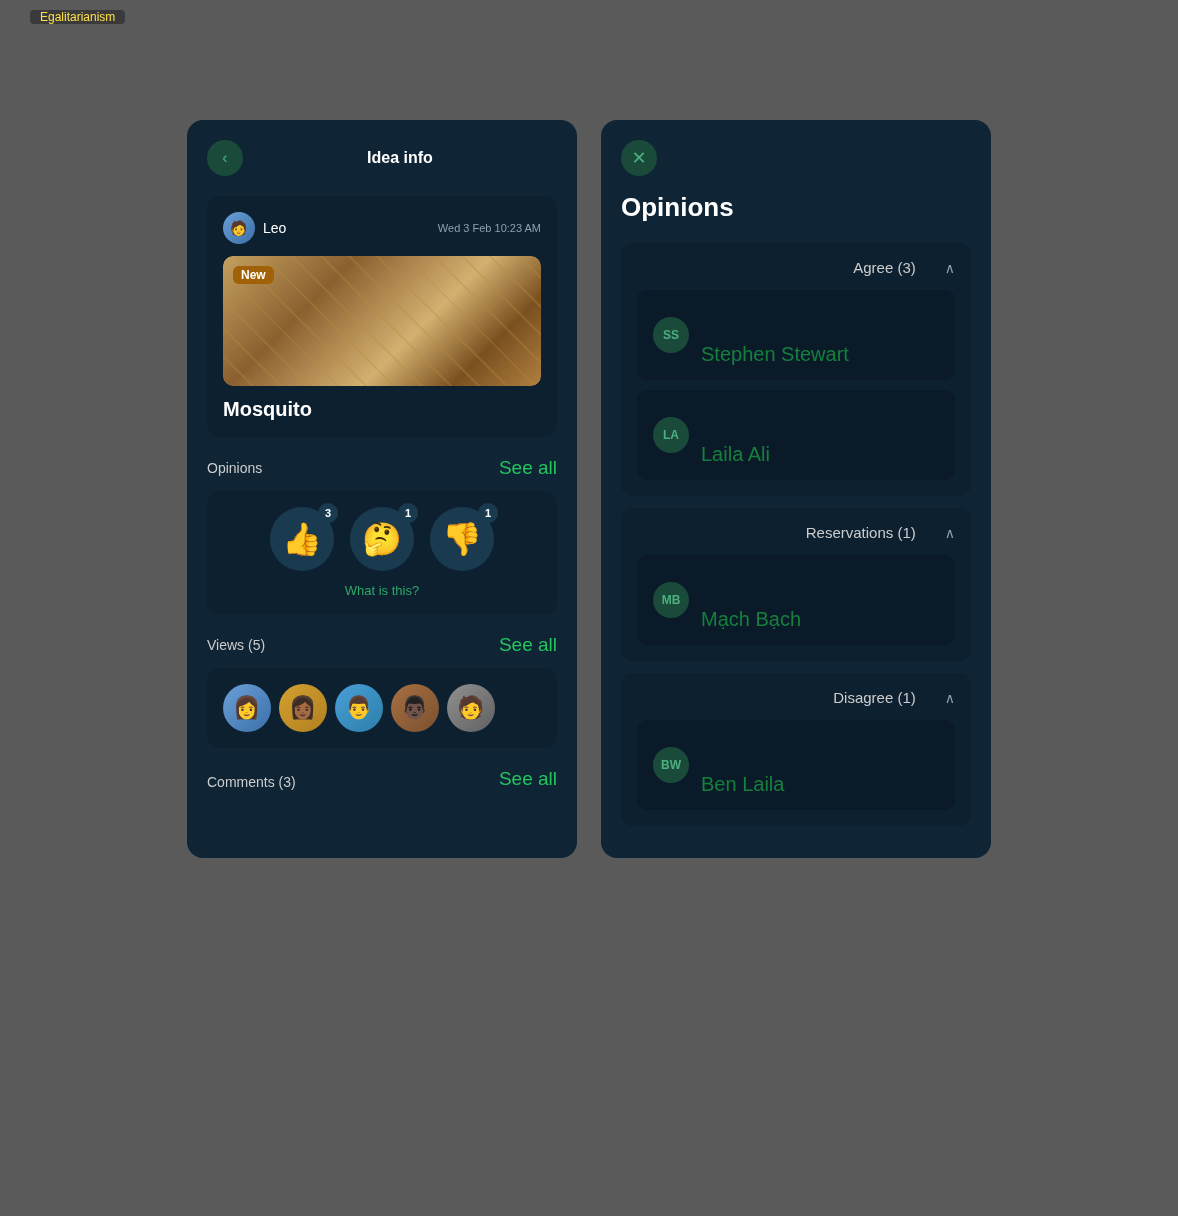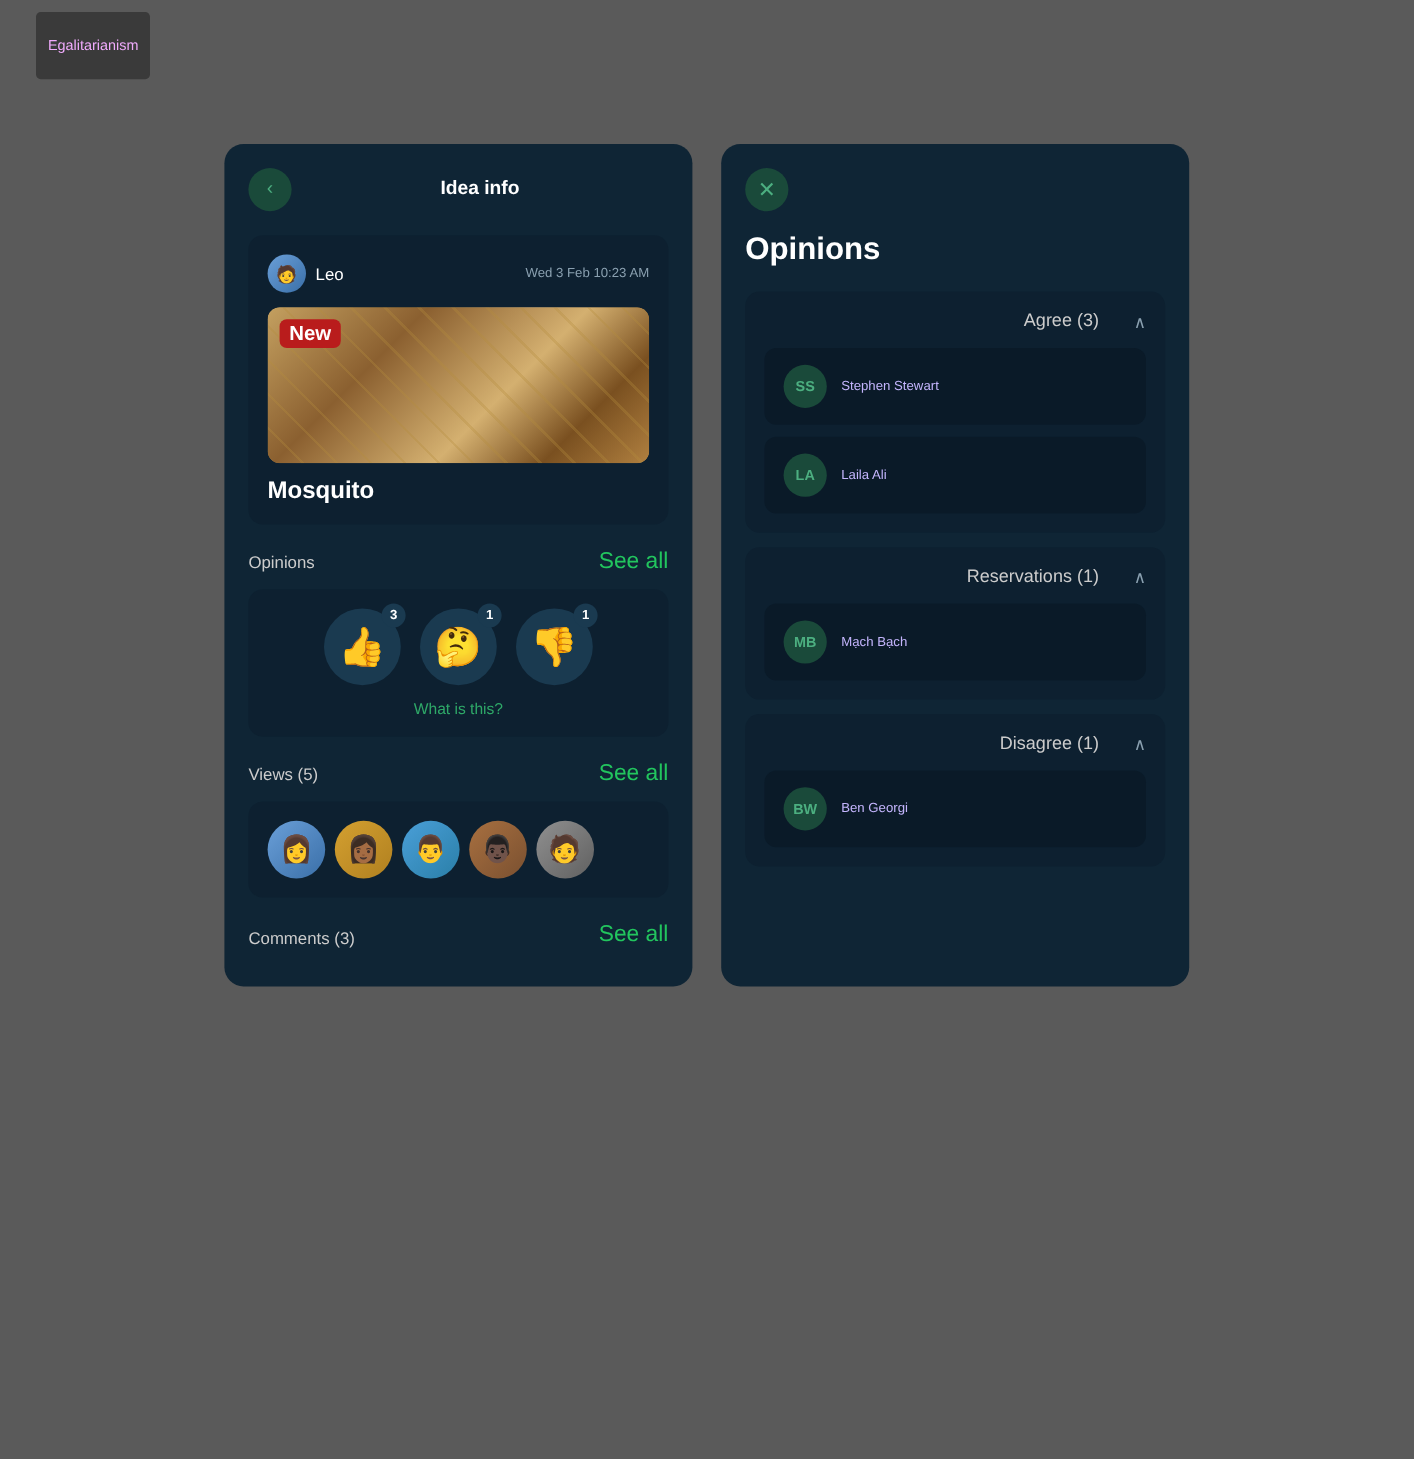--- a/index.html
+++ b/index.html
@@ -8,23 +8,23 @@
       font-family: -apple-system, BlinkMacSystemFont, 'Segoe UI', sans-serif;
       min-height: 1216px;
       width: 1178px;
       position: relative;
     }
     .tooltip-tag {
       position: absolute;
       top: 10px;
       left: 30px;
       background: #3a3a3a;
-      color: #f0abfc;
+      color: #fde047;
       font-size: 12px;
-      padding: 21px 10px;
+      padding: 0 10px;
       border-radius: 4px;
       z-index: 10;
     }
     .main-area {
       display: flex;
       gap: 24px;
       justify-content: center;
       padding-top: 120px;
       padding-bottom: 60px;
     }
@@ -118,23 +118,23 @@
       height: 100%;
       background:
         repeating-linear-gradient(45deg, rgba(180,140,60,0.3) 0px, rgba(180,140,60,0.3) 2px, transparent 2px, transparent 20px),
         linear-gradient(135deg, #c4a060 0%, #8b6030 30%, #d4b070 60%, #7a5020 80%, #b08040 100%);
       border-radius: 10px;
     }
     .new-badge {
       position: absolute;
       top: 10px;
       left: 10px;
-      background: #b91c1c;
-      color: #fff;
-      font-size: 17px;
+      background: #a16207;
+      color: #fff;
+      font-size: 12px;
       padding: 2px 8px;
       border-radius: 6px;
       font-weight: 600;
     }
     .idea-title {
       font-size: 20px;
       font-weight: 700;
       color: #fff;
     }
     .section-row {
@@ -311,22 +311,23 @@
       background: #1a4a3a;
       color: #4caf80;
       display: flex;
       align-items: center;
       justify-content: center;
       font-size: 12px;
       font-weight: 700;
       flex-shrink: 0;
     }
     .opinion-name {
-      font-size: 11px;
-      color: #c4b5fd;
+      font-size: 20px;
+      color: #15803d;
+      margin-top: 39px;
     }
   </style>
 </head>
 <body>
 
 <div class="tooltip-tag">Egalitarianism</div>
 
 <div class="main-area">
 
   <div class="left-panel">
@@ -451,20 +452,20 @@
     </div>
 
     <div class="opinion-section">
       <div class="opinion-section-header">
         <span class="opinion-section-label">Disagree (1)</span>
         <span class="chevron">∧</span>
       </div>
       <div class="opinion-list">
         <div class="opinion-item">
           <div class="opinion-initials">BW</div>
-          <span class="opinion-name">Ben Georgi</span>
+          <span class="opinion-name">Ben Laila</span>
         </div>
       </div>
     </div>
 
   </div>
 
 </div>
 
 </body></html>

